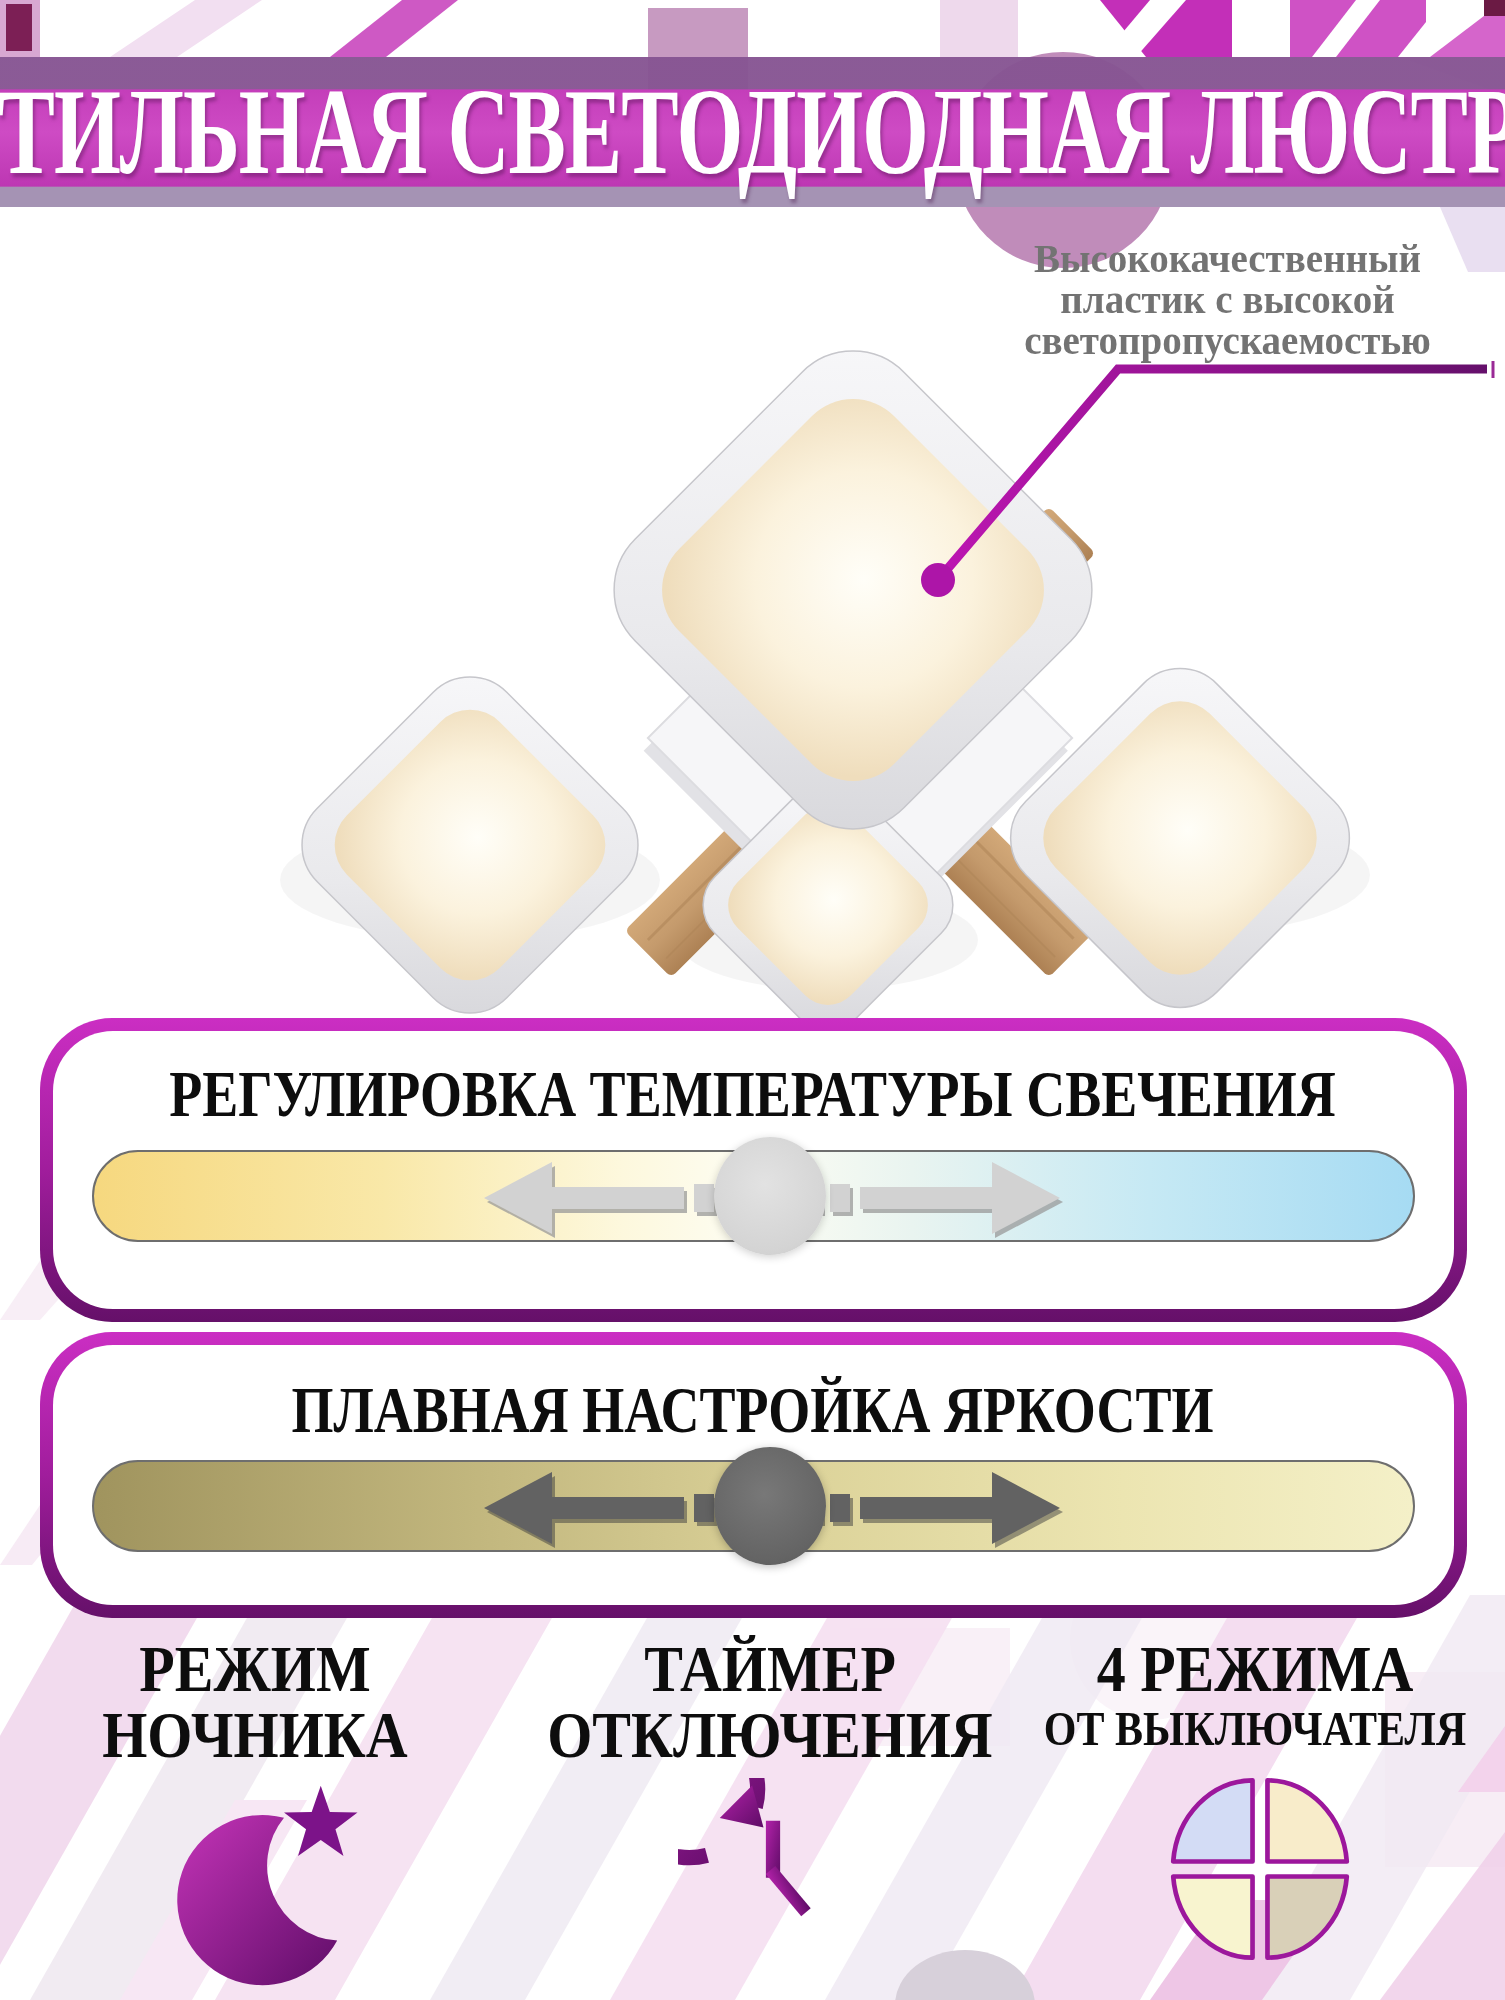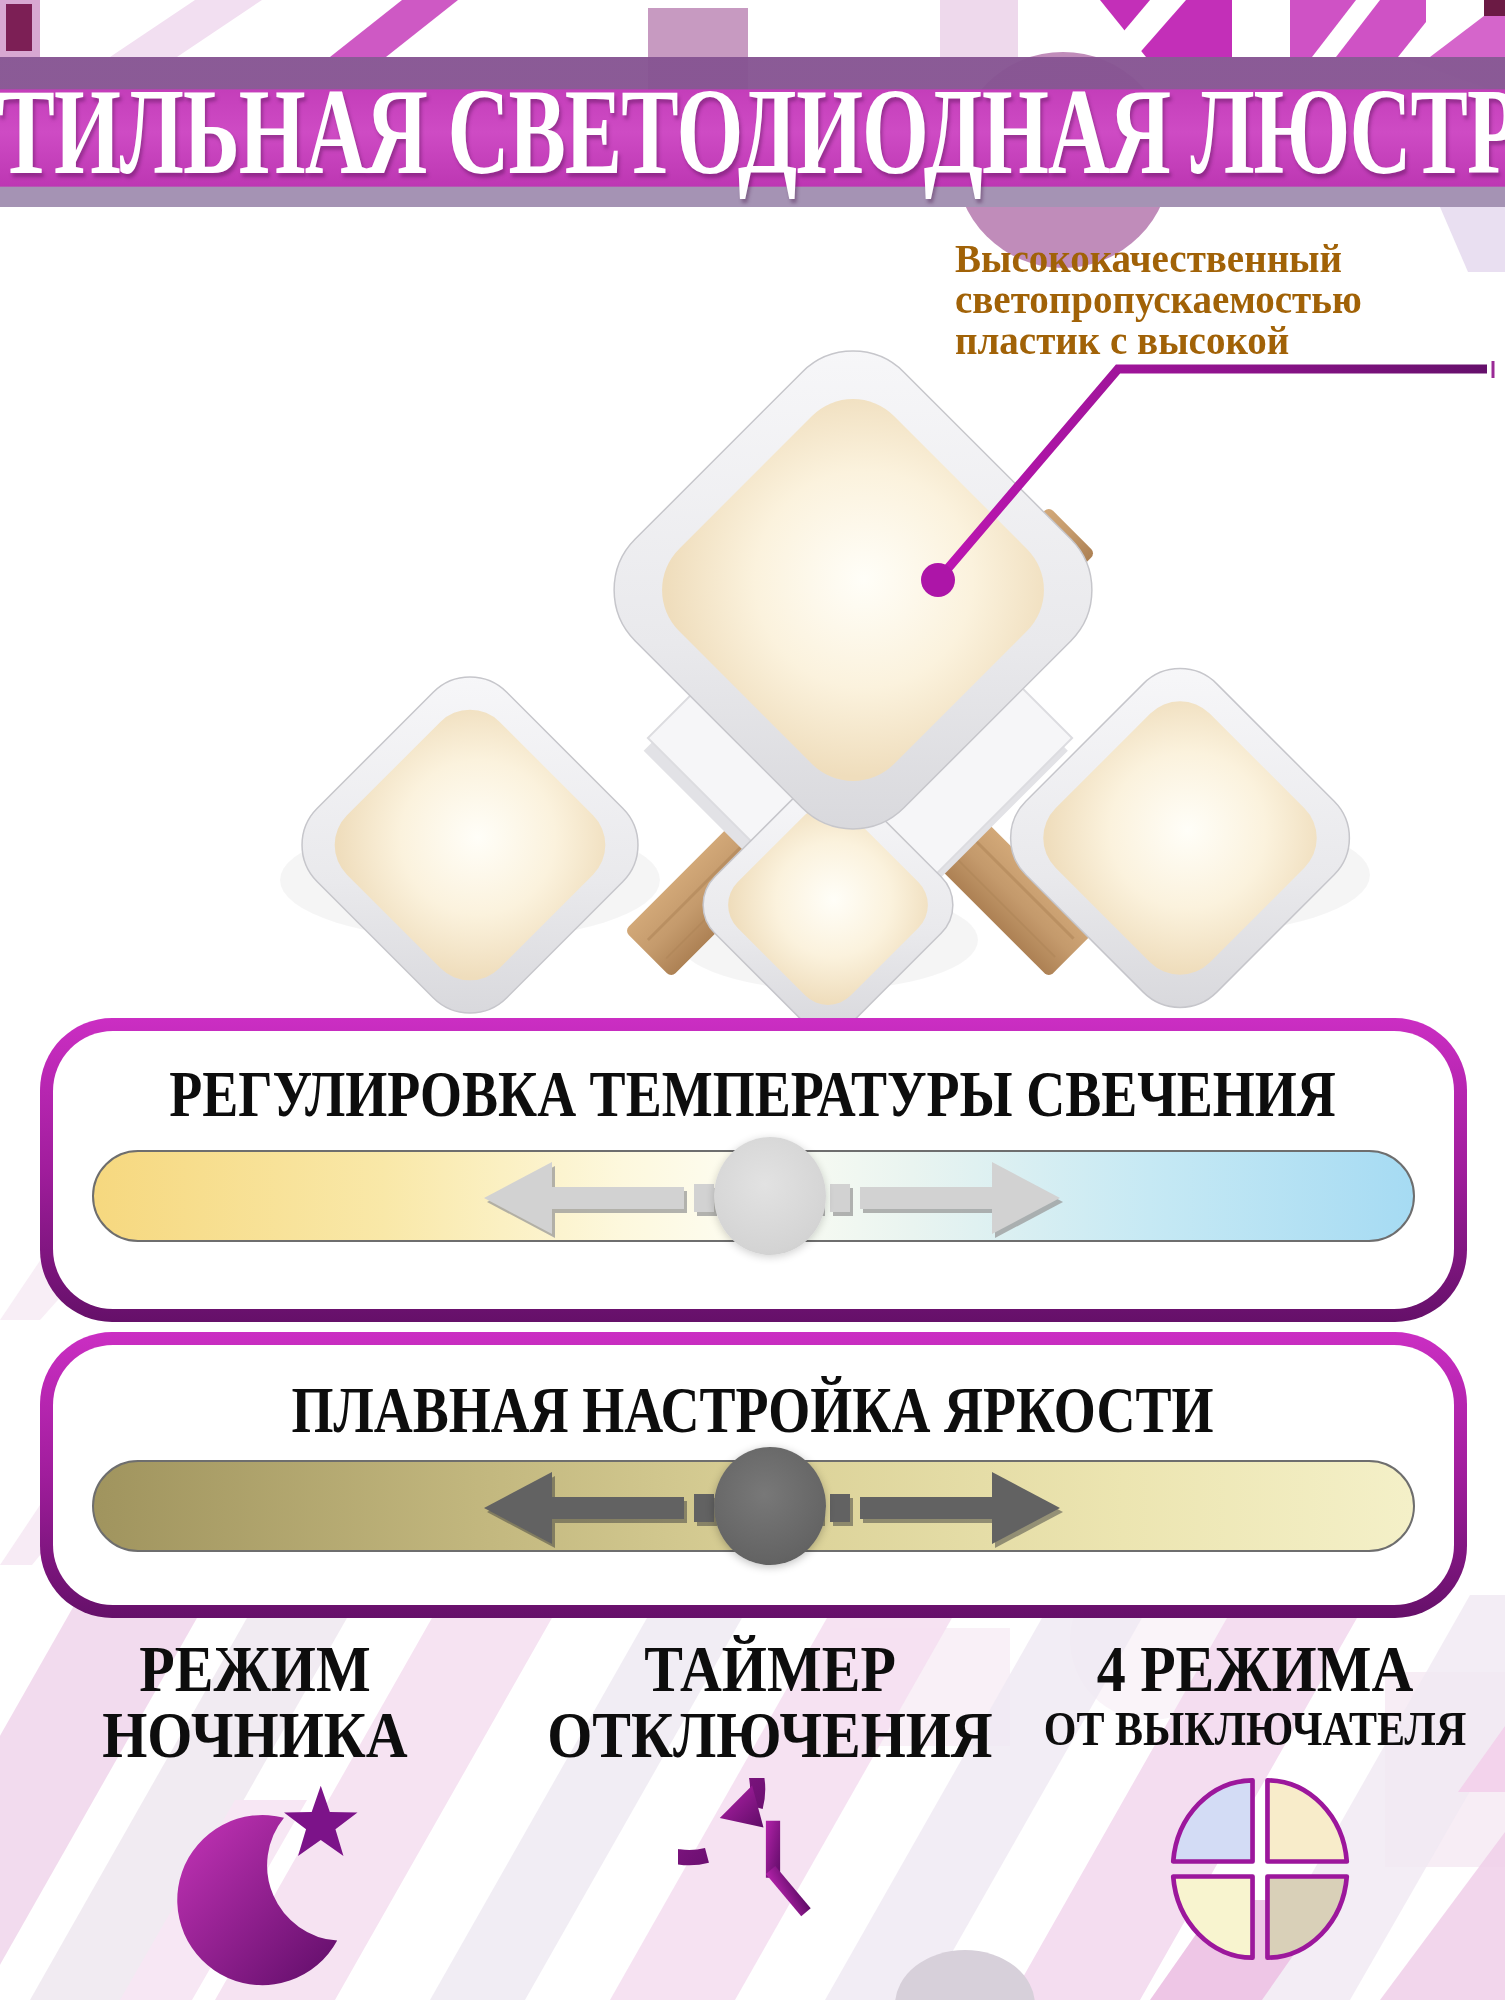--- a/index.html
+++ b/index.html
@@ -14,21 +14,21 @@
       rgba(134,84,146,.96) 0%, rgba(134,84,146,.96) 21%,
       #c43eba 22%, #ce4bc4 50%, #bd37b3 86%,
       #a593b4 87%, #a593b4 100%);
     display:flex;align-items:center;justify-content:center;}
   #banner .title{white-space:nowrap;color:#ffffff;font-weight:bold;font-size:86px;
     letter-spacing:-1px;transform:scaleY(1.42);transform-origin:center;
     text-shadow:2px 3px 3px rgba(60,10,60,.35);}
 
   
   #annotation{position:absolute;left:955px;top:238px;width:545px;z-index:4;
-    color:#a16207;font-weight:bold;font-size:39px;line-height:41px;}
+    text-align:center;color:#737373;font-weight:bold;font-size:39px;line-height:41px;}
 
   
   .fbox{position:absolute;left:40px;width:1401px;z-index:2;
     background:linear-gradient(180deg,#cb2ec3 0%,#a01d9c 50%,#651069 100%);
     border-radius:72px;padding:13px;box-sizing:content-box;}
   .fbox .inner{background:#ffffff;border-radius:60px;width:100%;height:100%;}
   #box-temp{top:1018px;height:278px;}
   #box-bright{top:1332px;height:260px;}
   .box-title{position:absolute;left:0;width:100%;text-align:center;color:#0d0d0d;
     font-weight:bold;font-size:54px;white-space:nowrap;
@@ -169,22 +169,22 @@
     </g>
 
     <g transform="translate(603,290) rotate(45)">
       <rect x="-190" y="-190" width="380" height="380" rx="72" fill="url(#frameGrad)" stroke="#c6c6cb" stroke-width="1.5"></rect>
       <rect x="-152" y="-152" width="304" height="304" rx="58" fill="url(#panelGrad)"></rect>
     </g>
   </svg>
 
   <div id="annotation">
     <div>Высококачественный</div>
+    <div>пластик с высокой</div>
     <div>светопропускаемостью</div>
-    <div>пластик с высокой</div>
   </div>
 
   <svg class="abs" style="left:0;top:0;z-index:4;pointer-events:none;" width="1505" height="2000" viewBox="0 0 1505 2000">
     <defs>
       <linearGradient id="leadGrad" x1="1" y1="0" x2="0" y2="0">
         <stop offset="0" stop-color="#65106b"></stop>
           <stop offset="1" stop-color="#bd16b2"></stop>
       </linearGradient>
     </defs>
     <polyline points="1487,369 1118,369 938,580" fill="none" stroke="url(#leadGrad)" stroke-width="9"></polyline>

